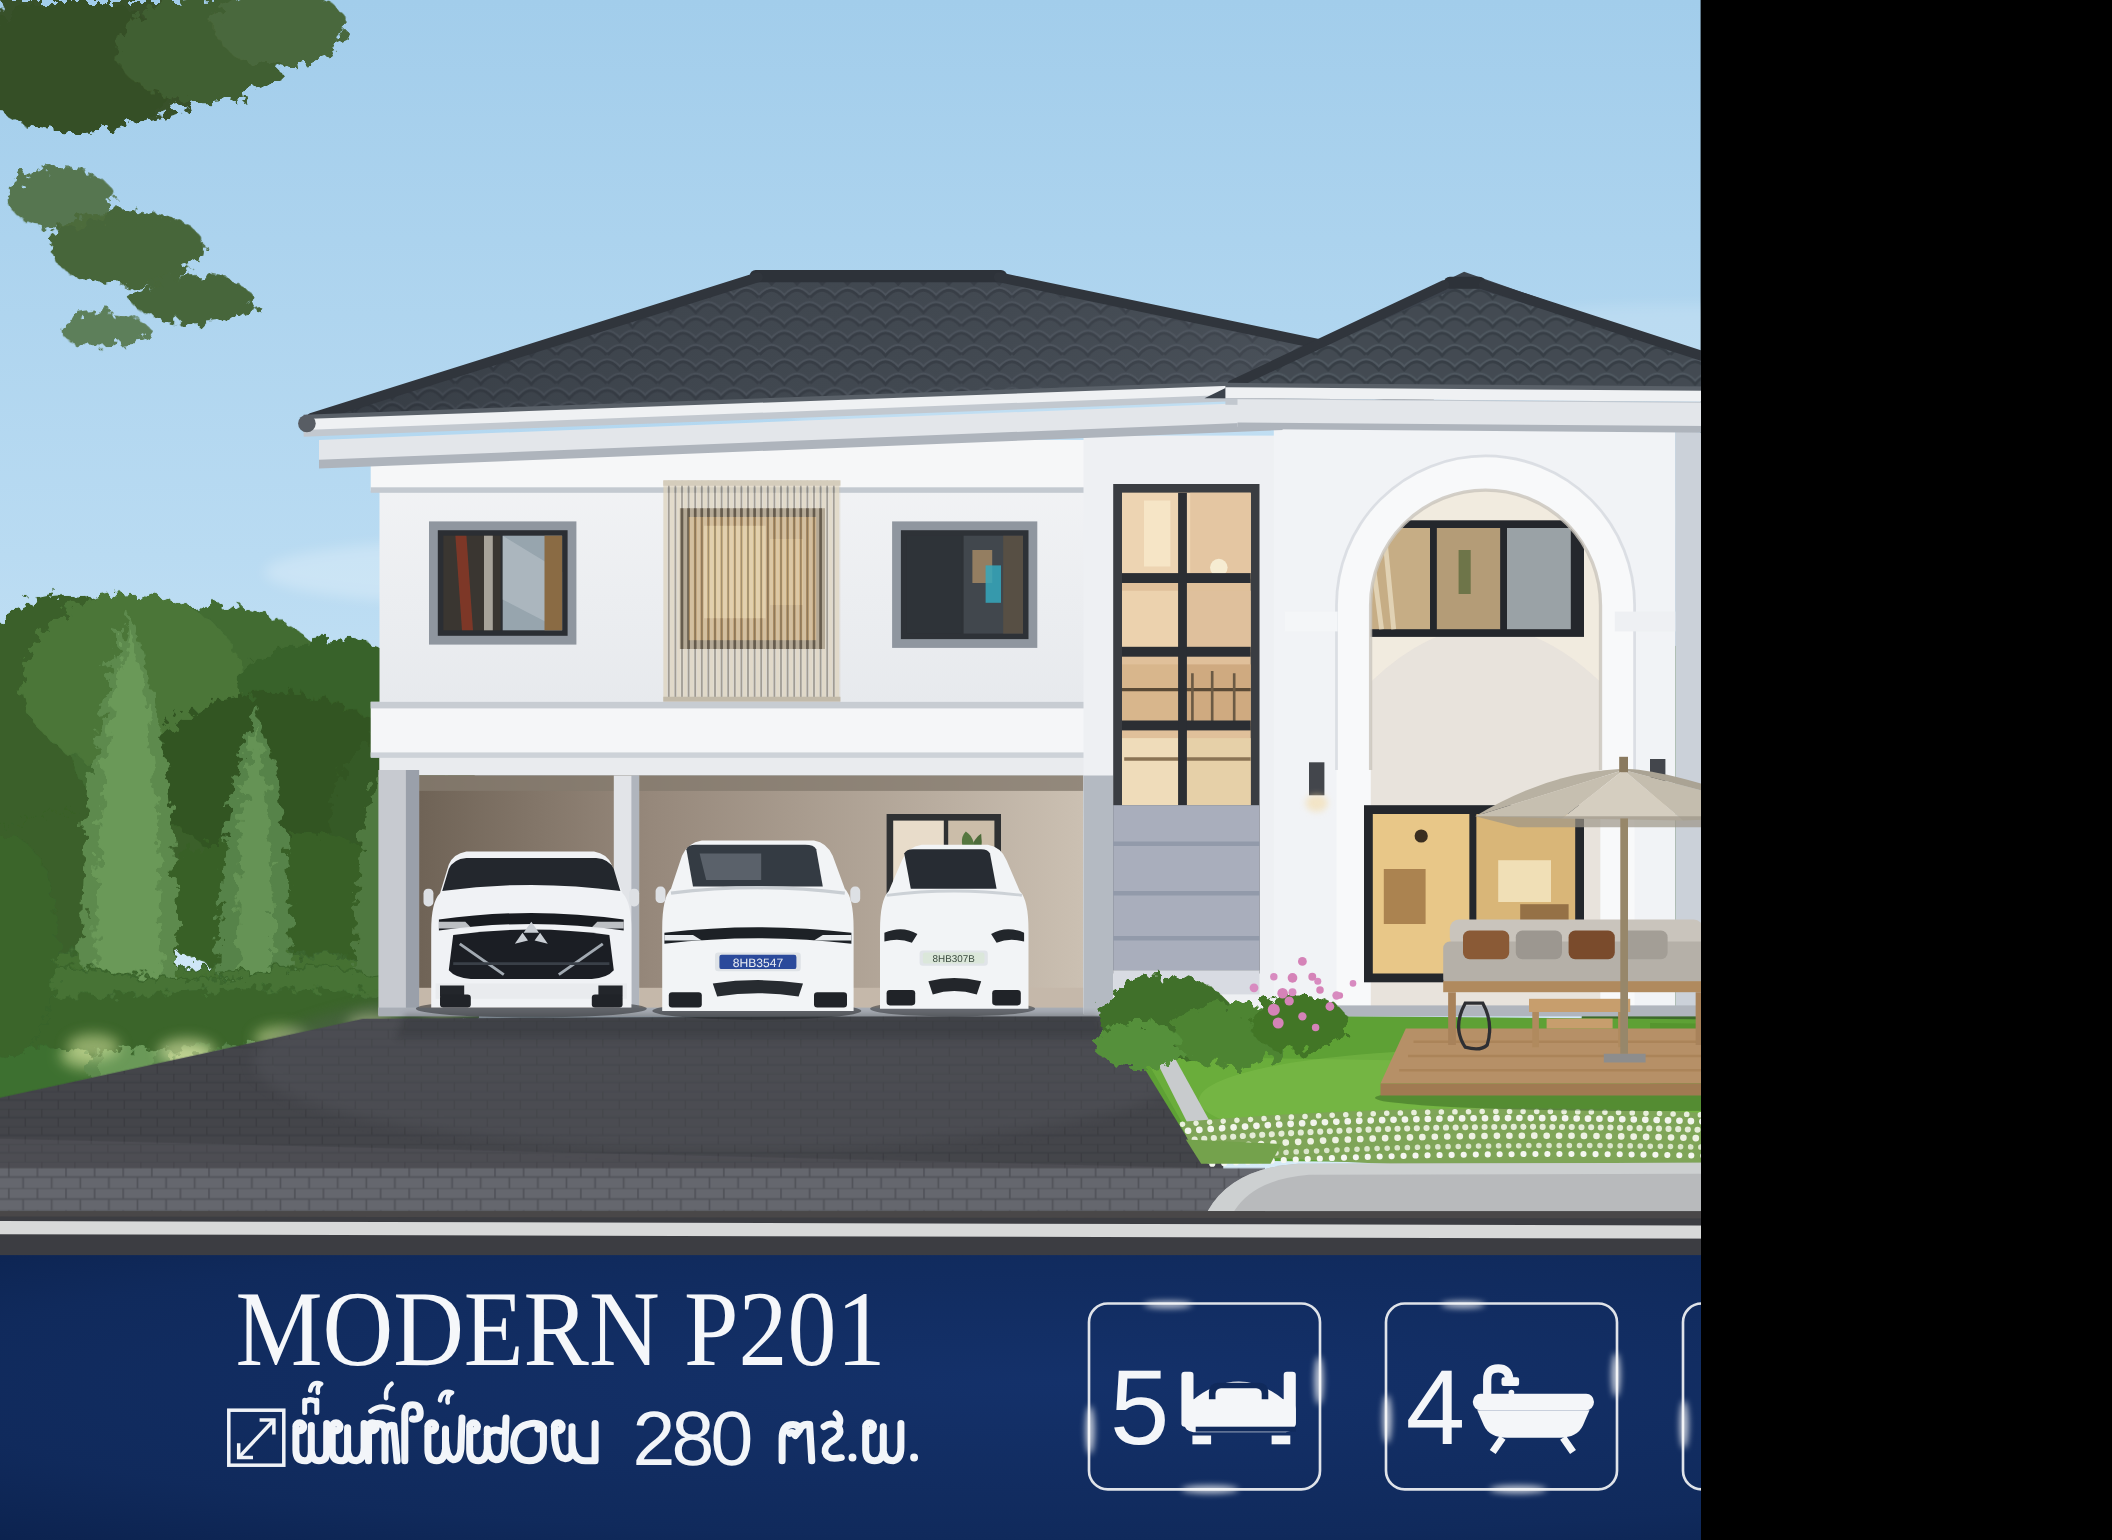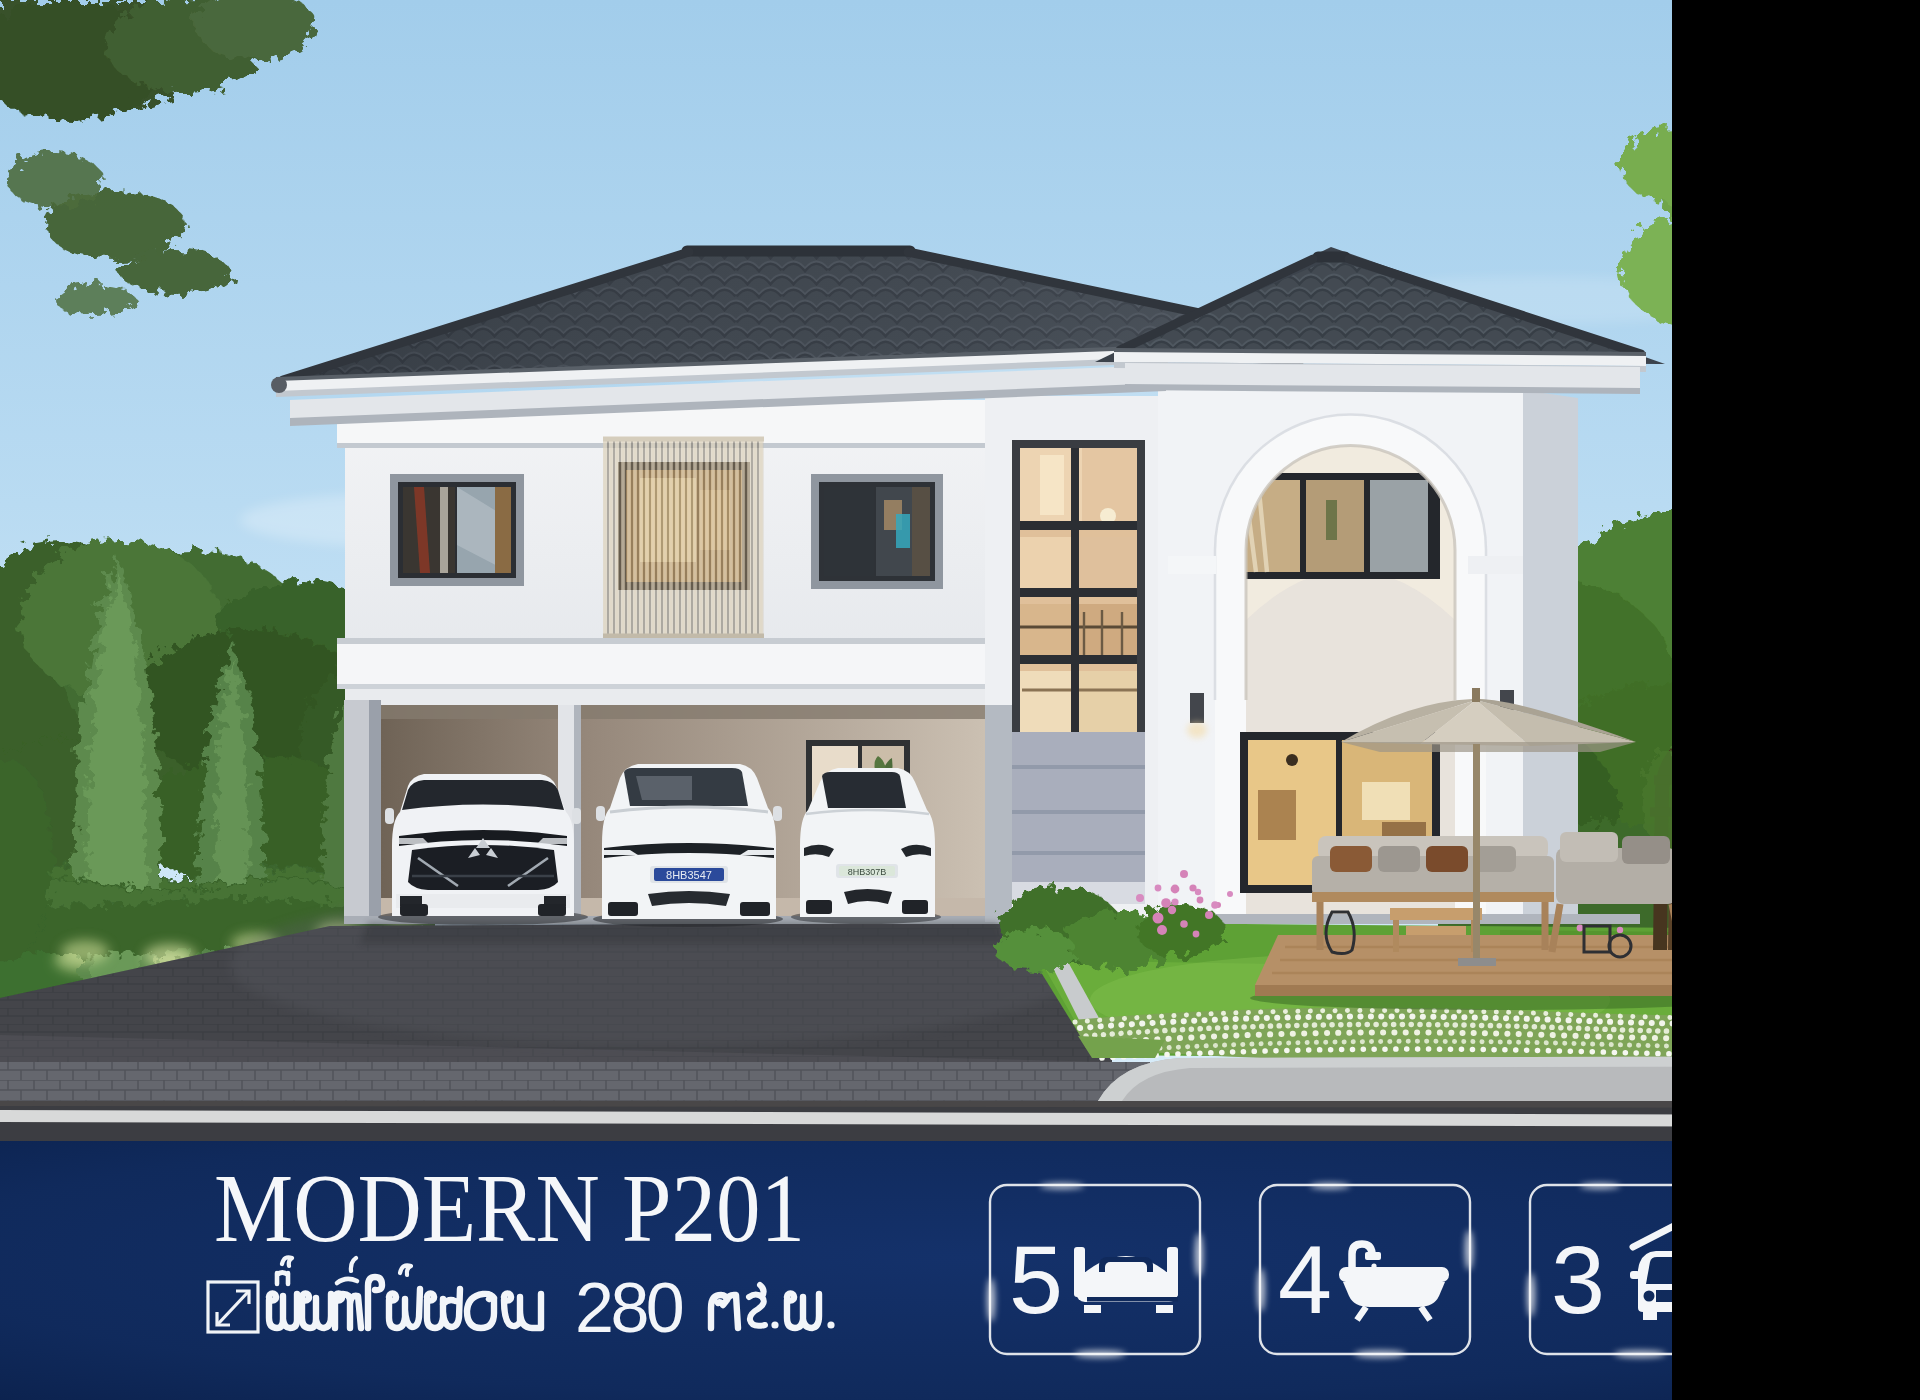--- a/index.html
+++ b/index.html
@@ -1,16 +1,16 @@
 <!DOCTYPE html>
 <html><head>
 <meta charset="utf-8">
 <style>
 html,body{margin:0;padding:0;background:#000}
-#c{position:relative;width:1672px;height:1400px;overflow:hidden;font-family:"Liberation Sans",sans-serif}
+#c{position:relative;width:1546px;height:1400px;overflow:hidden;font-family:"Liberation Sans",sans-serif}
 </style>
 </head>
 <body>
 <div id="c">
 <svg width="1920" height="1400" viewBox="0 0 1920 1400">
 <defs>
 <linearGradient id="sky" x1="0" y1="0" x2="0" y2="1">
 <stop offset="0" stop-color="#a2cdeb"></stop>
 <stop offset="0.45" stop-color="#b9dbf2"></stop>
 <stop offset="0.8" stop-color="#cfe7f7"></stop>

